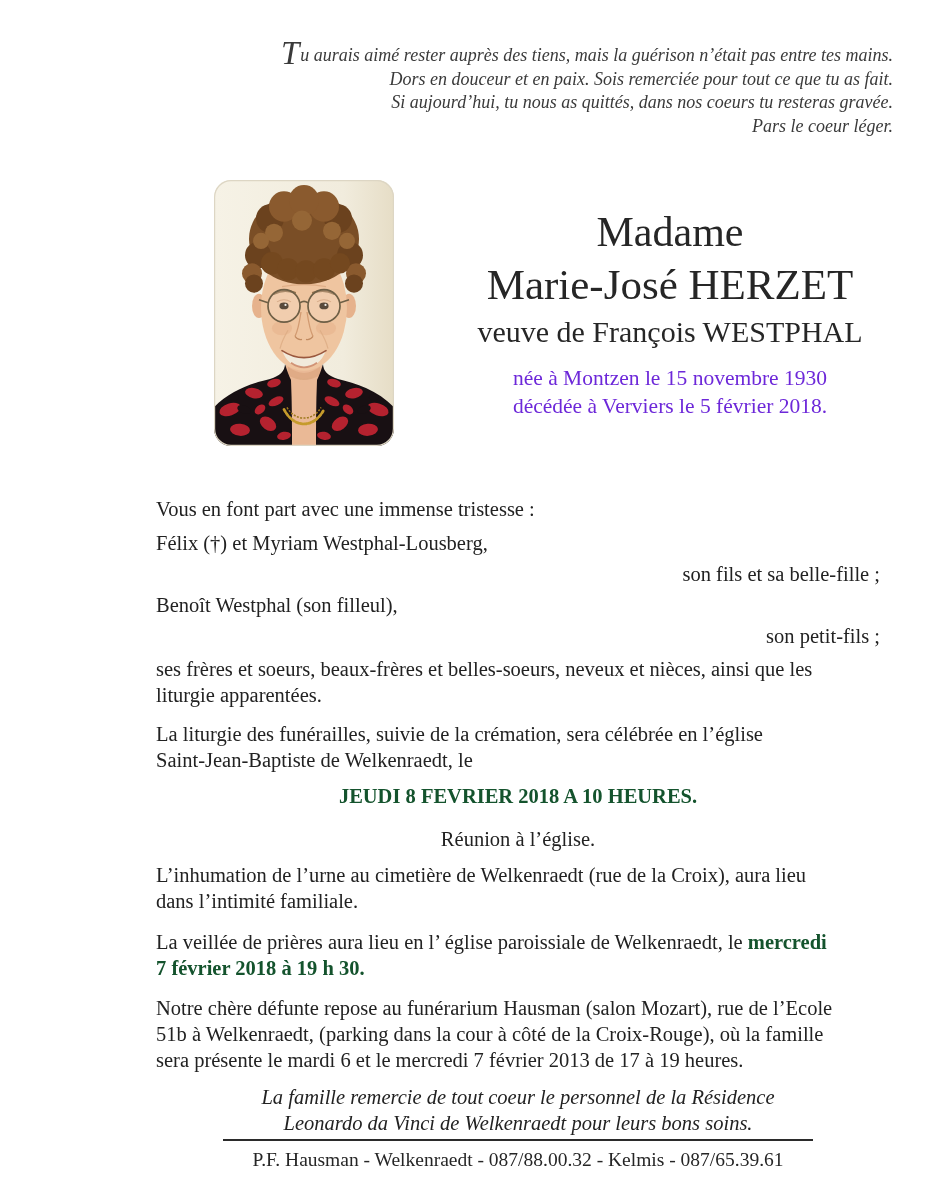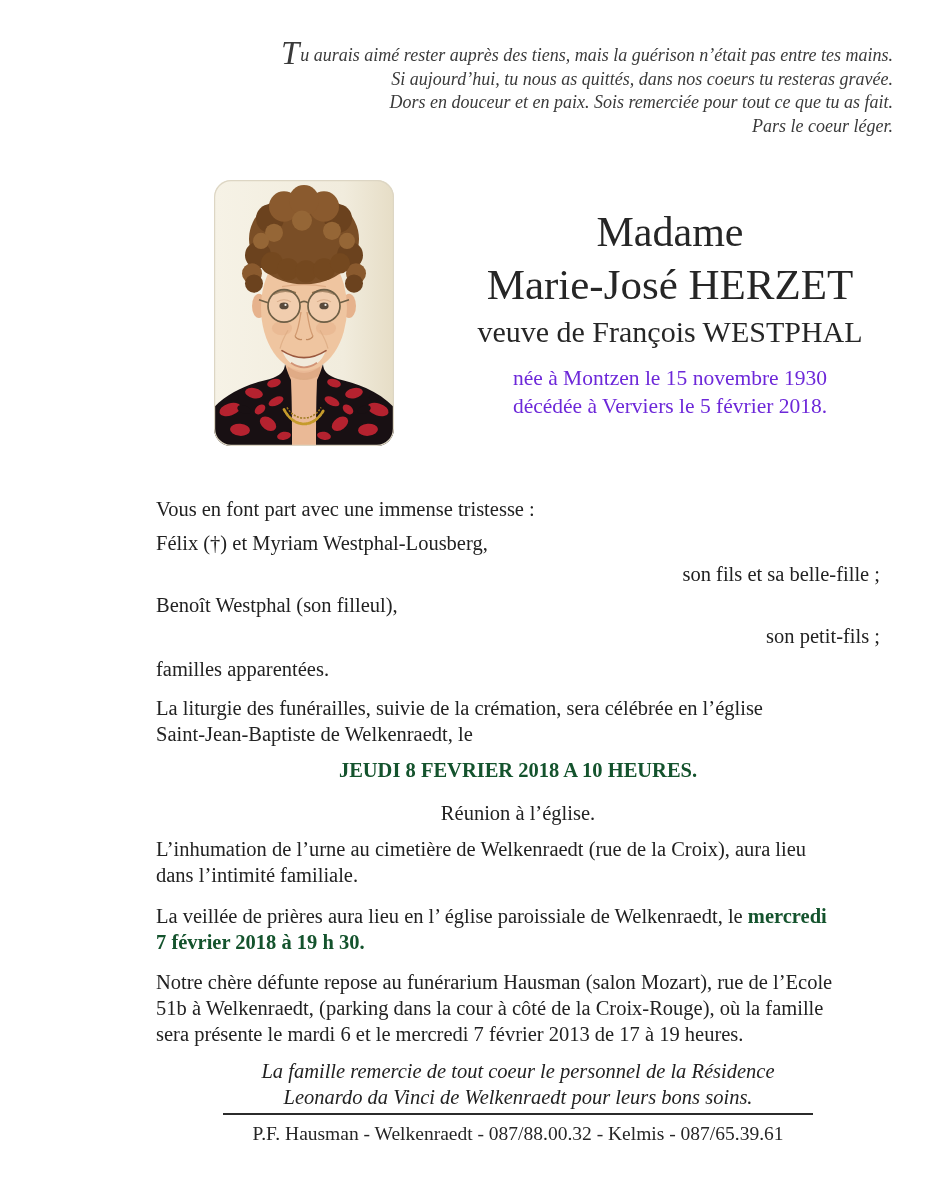--- a/index.html
+++ b/index.html
@@ -41,22 +41,22 @@
   .sep { border:none; border-top:2px solid #2b2b2b; width:590px; margin:3px auto 7px auto; }
   .footer { font-size:19.5px; line-height:24px; color:#262626; }
 </style>
 </head>
 <body>
 
 <div class="card">
 
   <div class="epitaph">
     <div class="ep-line"><span class="initial">T</span><span>u aurais aimé rester auprès des tiens, mais la guérison n’était pas entre tes mains.</span></div>
+    <div class="ep-line">Dors en douceur et en paix.  Sois remerciée pour tout ce que tu as fait.</div>
     <div class="ep-line">Si aujourd’hui, tu nous as quittés, dans nos coeurs tu resteras gravée.</div>
-    <div class="ep-line">Dors en douceur et en paix.  Sois remerciée pour tout ce que tu as fait.</div>
     <div class="ep-line">Pars le coeur léger.</div>
   </div>
 
   <svg class="photo" width="180" height="266" viewBox="0 0 180 262" preserveAspectRatio="none" role="img">
     <defs>
       <clipPath id="pframe">
           <rect x="0" y="0" width="180" height="262" rx="17"></rect>
         </clipPath>
       <clipPath id="jclip">
         <path d="M-2,262 L-2,226 C14,208 38,200 56,196 C66,193 71,188 71,181 C73,188 75,193 77,197 C78,220 78,241 78,262 Z"></path>
@@ -184,21 +184,22 @@
 
   <div class="body">
     <p class="mb8">Vous en font part avec une immense tristesse :</p>
 
     <p class="mb2">Félix (†) et Myriam Westphal-Lousberg,</p>
     <p class="rel mb0">son fils et sa belle-fille ;</p>
     <p class="mb1">Benoît Westphal (son filleul),</p>
     <p class="rel mb7">son petit-fils ;</p>
 
     <p class="mb13">
-      <span class="ln">familles apparentées.</span>
+      <span class="ln">ses frères et soeurs, beaux-frères et belles-soeurs, neveux et nièces, ainsi que les</span>
+      <span class="ln">liturgie apparentées.</span>
     </p>
 
     <p class="mb10">
       <span class="ln">La liturgie des funérailles, suivie de la crémation, sera célébrée en l’église</span>
       <span class="ln">Saint-Jean-Baptiste de Welkenraedt, le</span>
     </p>
 
     <p class="center bold mb17">JEUDI 8 FEVRIER 2018 A 10 HEURES.</p>
     <p class="center mb10">Réunion à l’église.</p>
 

